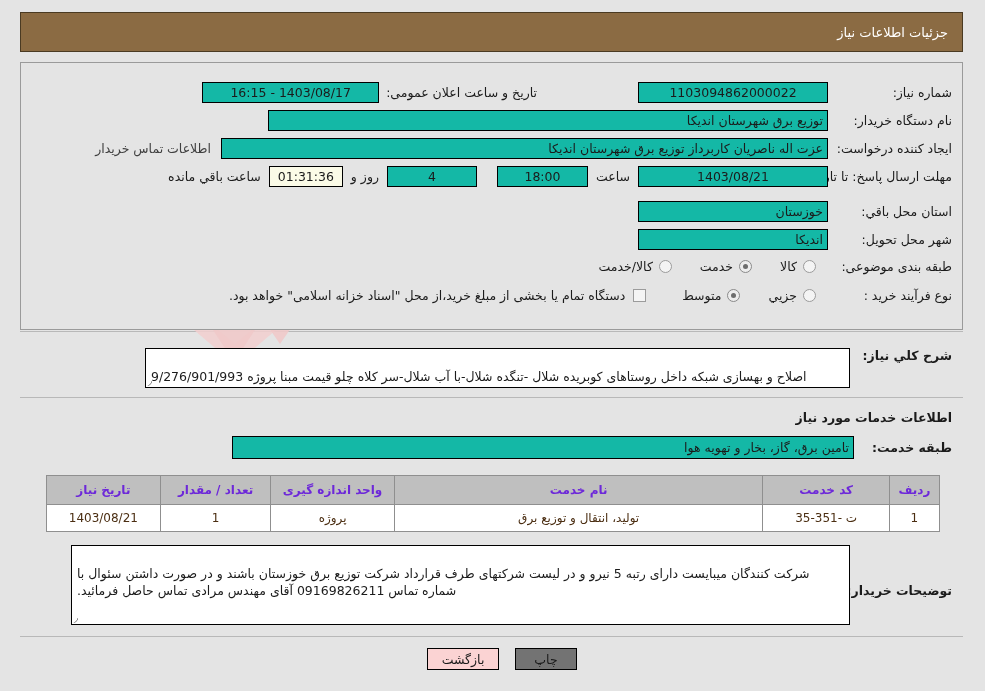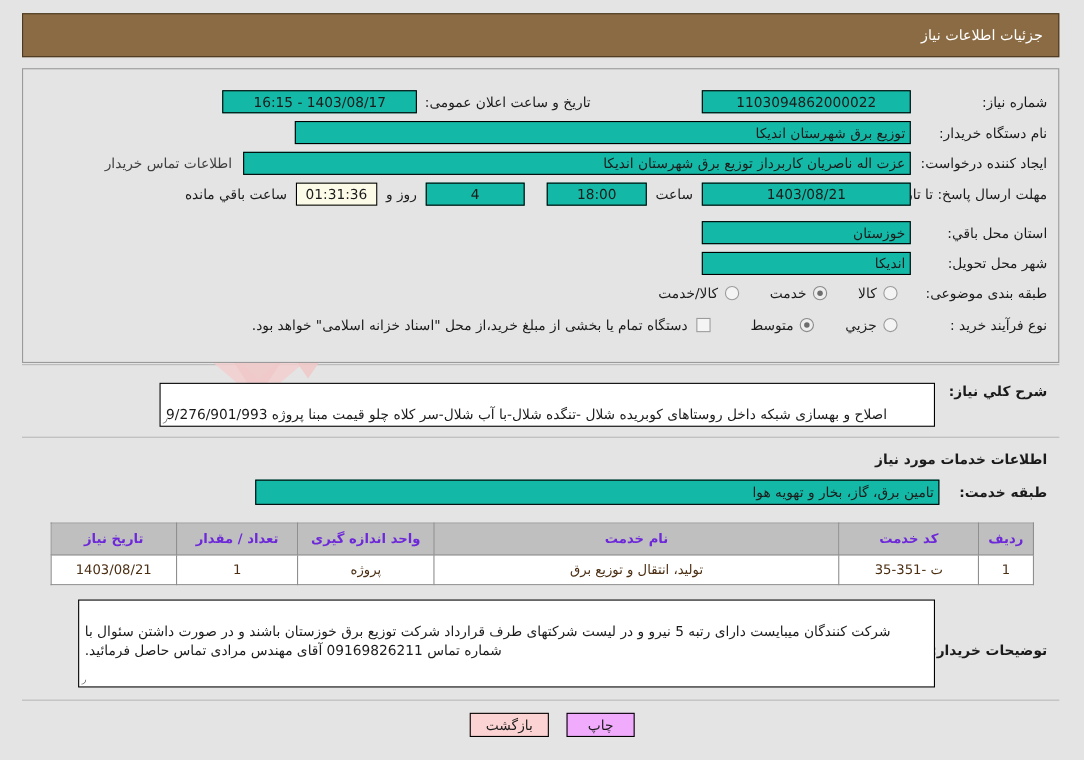--- a/index.html
+++ b/index.html
@@ -238,21 +238,21 @@
     height: 22px;
     border: 1px solid #000000;
     box-sizing: border-box;
     font-size: 12.5px;
     color: #1b1b1b;
     display: flex;
     align-items: center;
     justify-content: center;
     cursor: pointer;
   }
-  .btn-print  { background: #f0abfc; }
+  .btn-print  { background: #737373; }
   .btn-back   { background: #fbd3d3; }
 
   
   .hr {
     position: absolute;
     left: 20px;
     width: 943px;
     height: 0;
     border-top: 1px solid #b8b8b8;
   }

